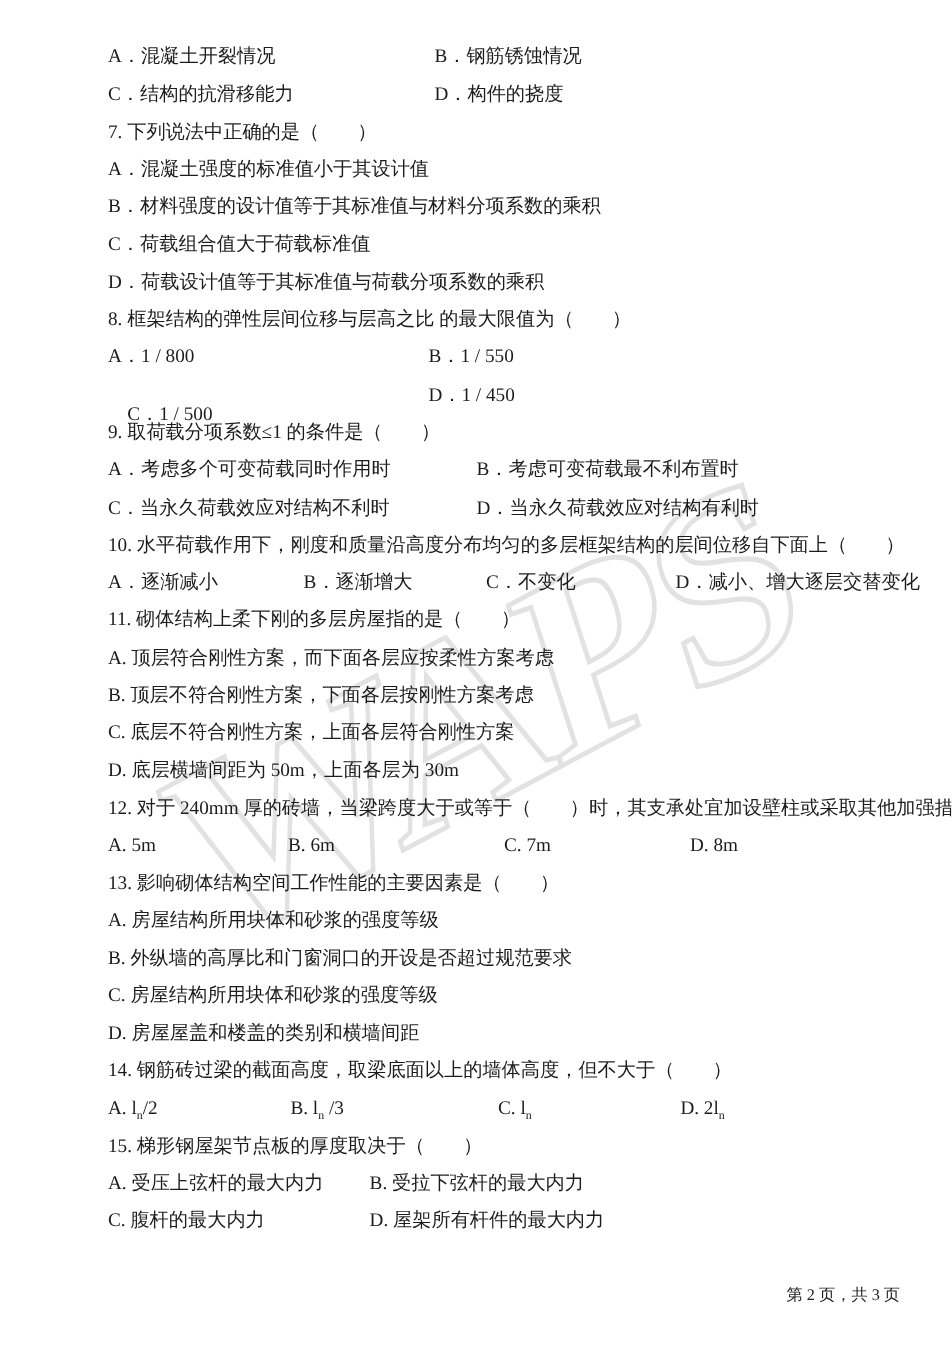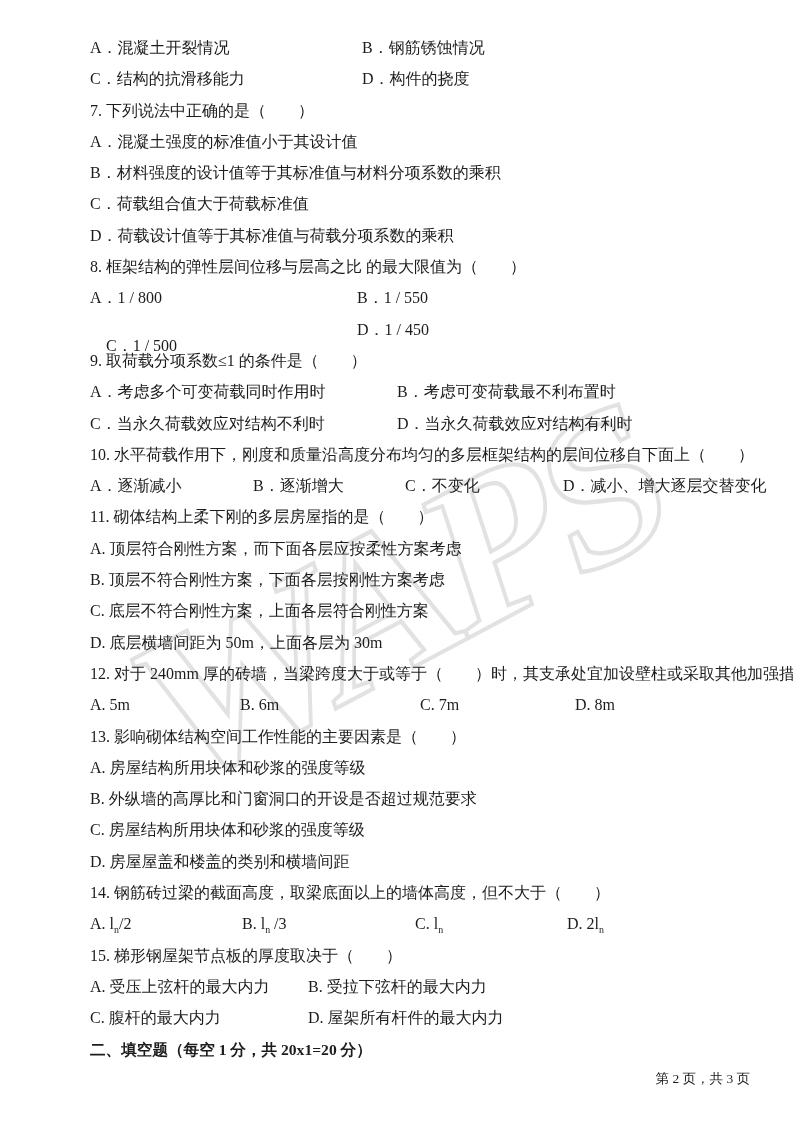--- a/index.html
+++ b/index.html
@@ -128,16 +128,15 @@
       </div>
       <div class="line">15. 梯形钢屋架节点板的厚度取决于（　　）</div>
       <div class="line">
         <span class="col" style="left: 0px;">A. 受压上弦杆的最大内力</span>
         <span class="col" style="left: 218px;">B. 受拉下弦杆的最大内力</span>
       </div>
       <div class="line">
         <span class="col" style="left: 0px;">C. 腹杆的最大内力</span>
         <span class="col" style="left: 218px;">D. 屋架所有杆件的最大内力</span>
       </div>
-      <div class="line heading">二、填空题（每空 1 分，共 20x1=20 分）</div>
     </div>
   <div class="footer">第 2 页，共 3 页</div>
 </div>
 
 </body></html>

